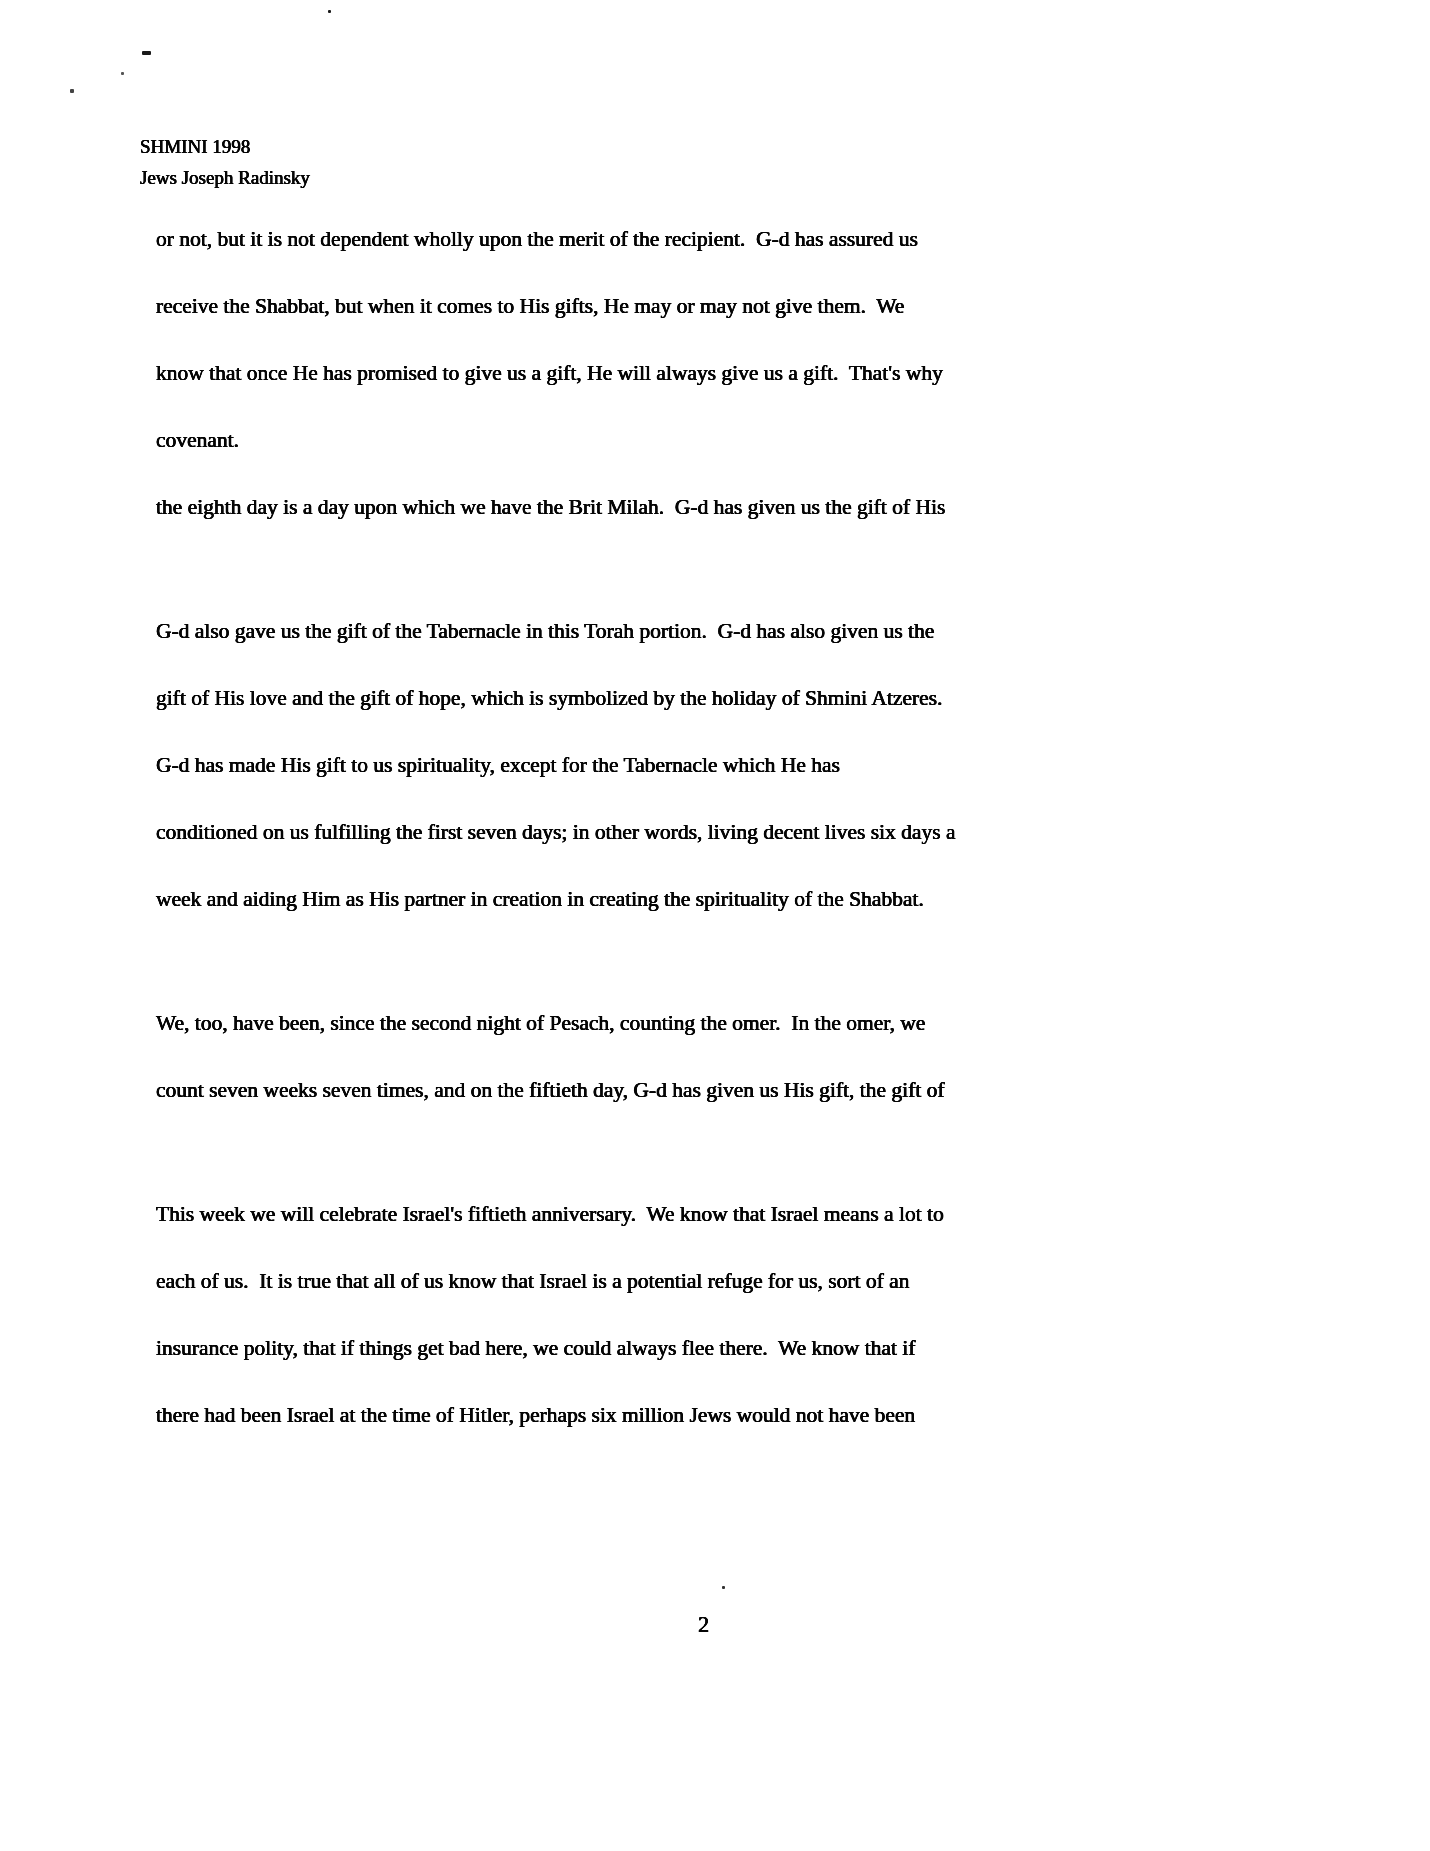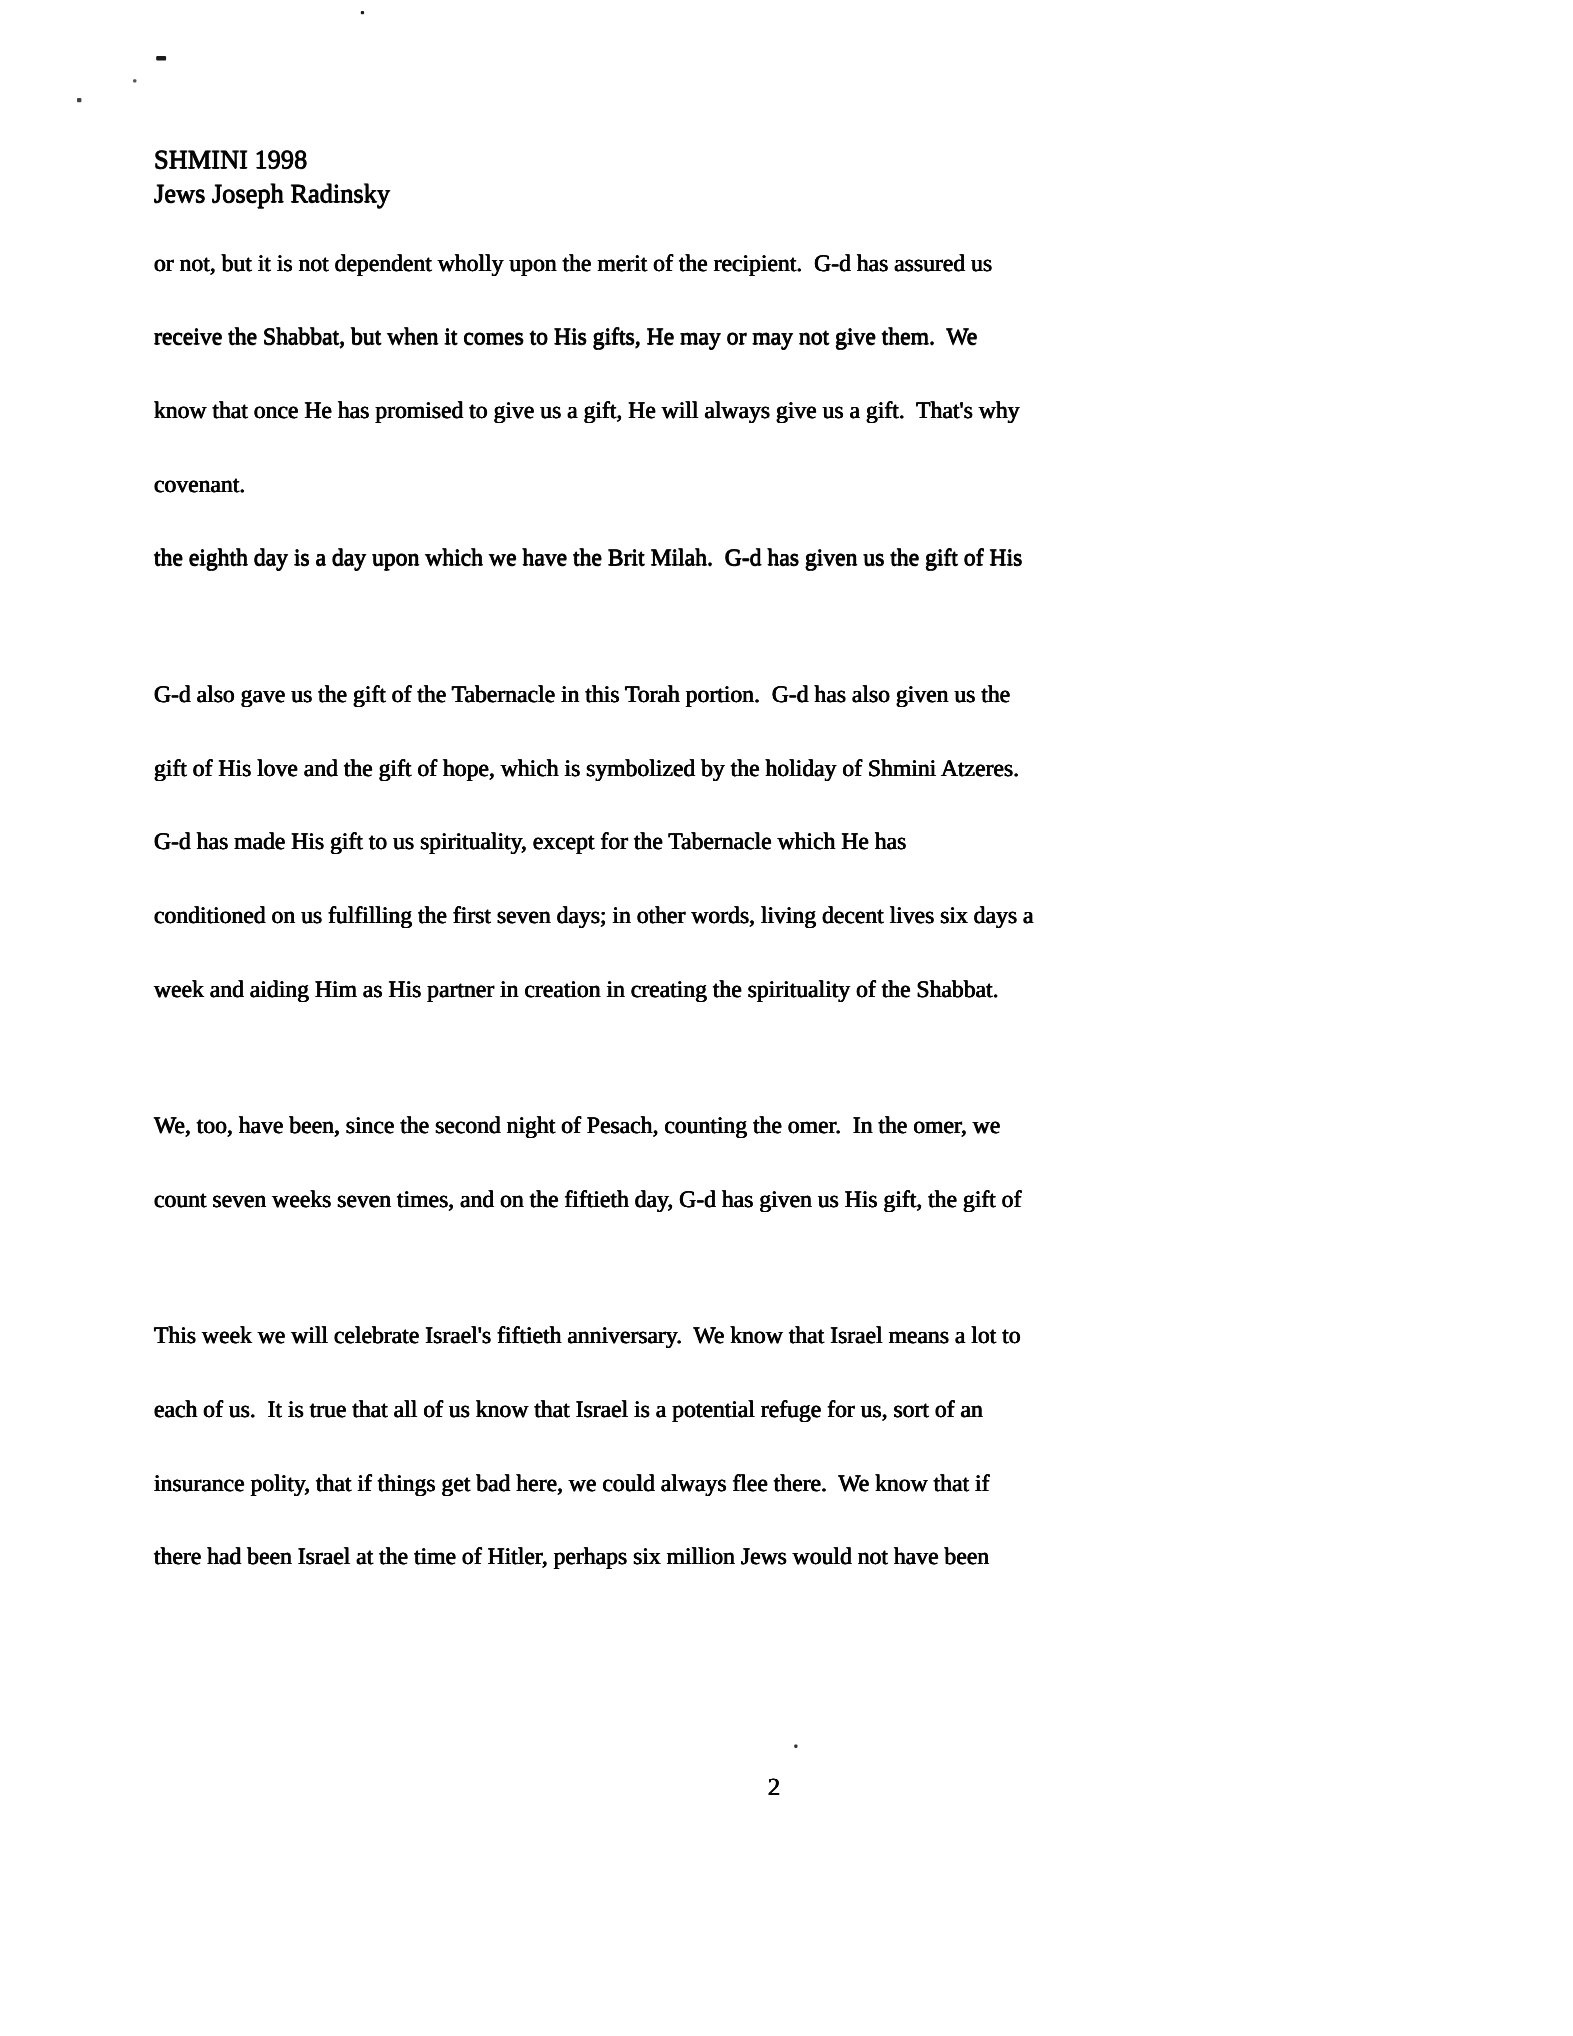--- a/index.html
+++ b/index.html
@@ -17,27 +17,27 @@
     overflow: hidden;
   }
   
   .inked {
     text-shadow: 0.35px 0 0 currentColor, -0.35px 0 0 currentColor, 0 0.25px 0 currentColor;
   }
   .header {
     position: absolute;
     left: 140px;
     top: 131px;
-    font-size: 24px;
+    font-size: 19px;
     line-height: 31px;
   }
   .header div { white-space: pre; }
   .doc-body {
     position: absolute;
-    left: 140px;
+    left: 156px;
     top: 206px;
     width: 1060px;
     font-size: 21.5px;
     line-height: 67px;
   }
   .paragraph { margin: 0 0 57px 0; }
   .line { white-space: pre; }
   .page-number {
     position: absolute;
     left: 698px;

